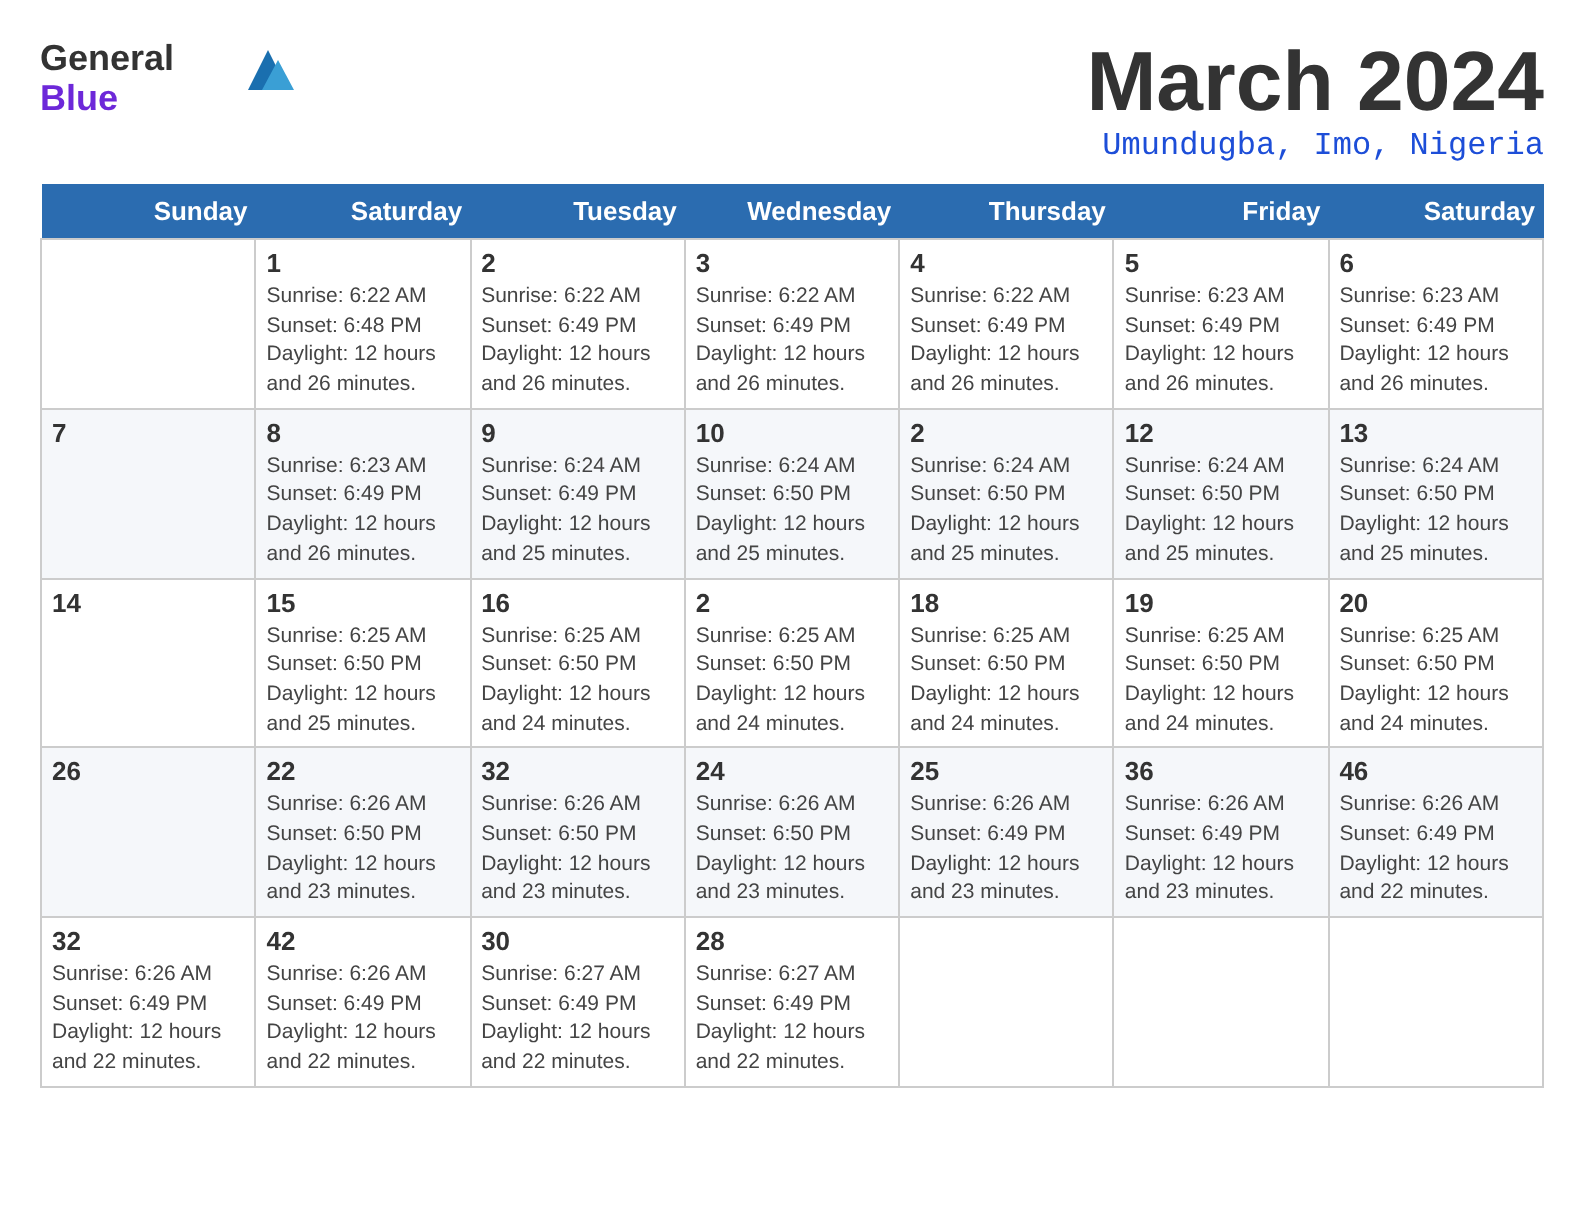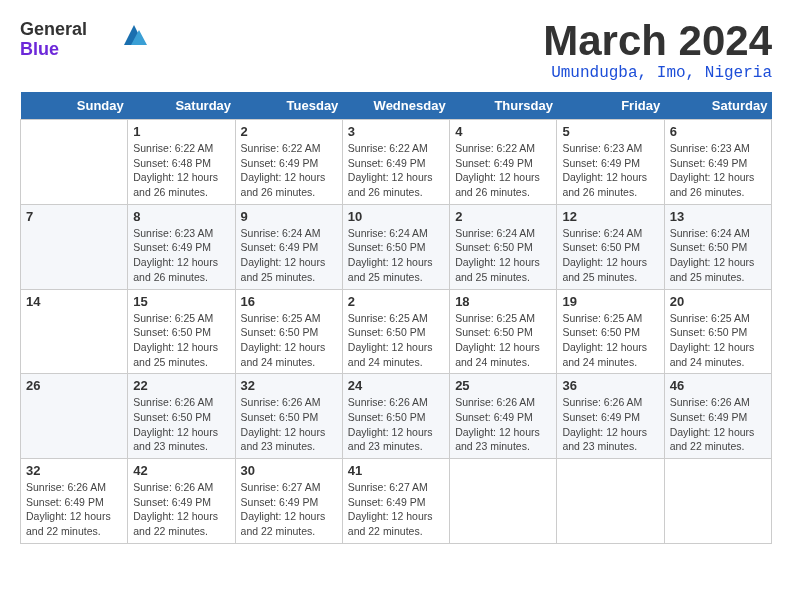--- a/index.html
+++ b/index.html
@@ -252,21 +252,21 @@
         </td>
         <td>
           <span class="day-number">42</span>
           <div class="day-info">Sunrise: 6:26 AM<br>Sunset: 6:49 PM<br>Daylight: 12 hours and 22 minutes.</div>
         </td>
         <td>
           <span class="day-number">30</span>
           <div class="day-info">Sunrise: 6:27 AM<br>Sunset: 6:49 PM<br>Daylight: 12 hours and 22 minutes.</div>
         </td>
         <td>
-          <span class="day-number">41</span>
+          <span class="day-number">28</span>
           <div class="day-info">Sunrise: 6:27 AM<br>Sunset: 6:49 PM<br>Daylight: 12 hours and 22 minutes.</div>
         </td>
         <td class="empty-cell"></td>
         <td class="empty-cell"></td>
         <td class="empty-cell"></td>
       </tr>
     </tbody>
 </table>
 
 </body></html>

